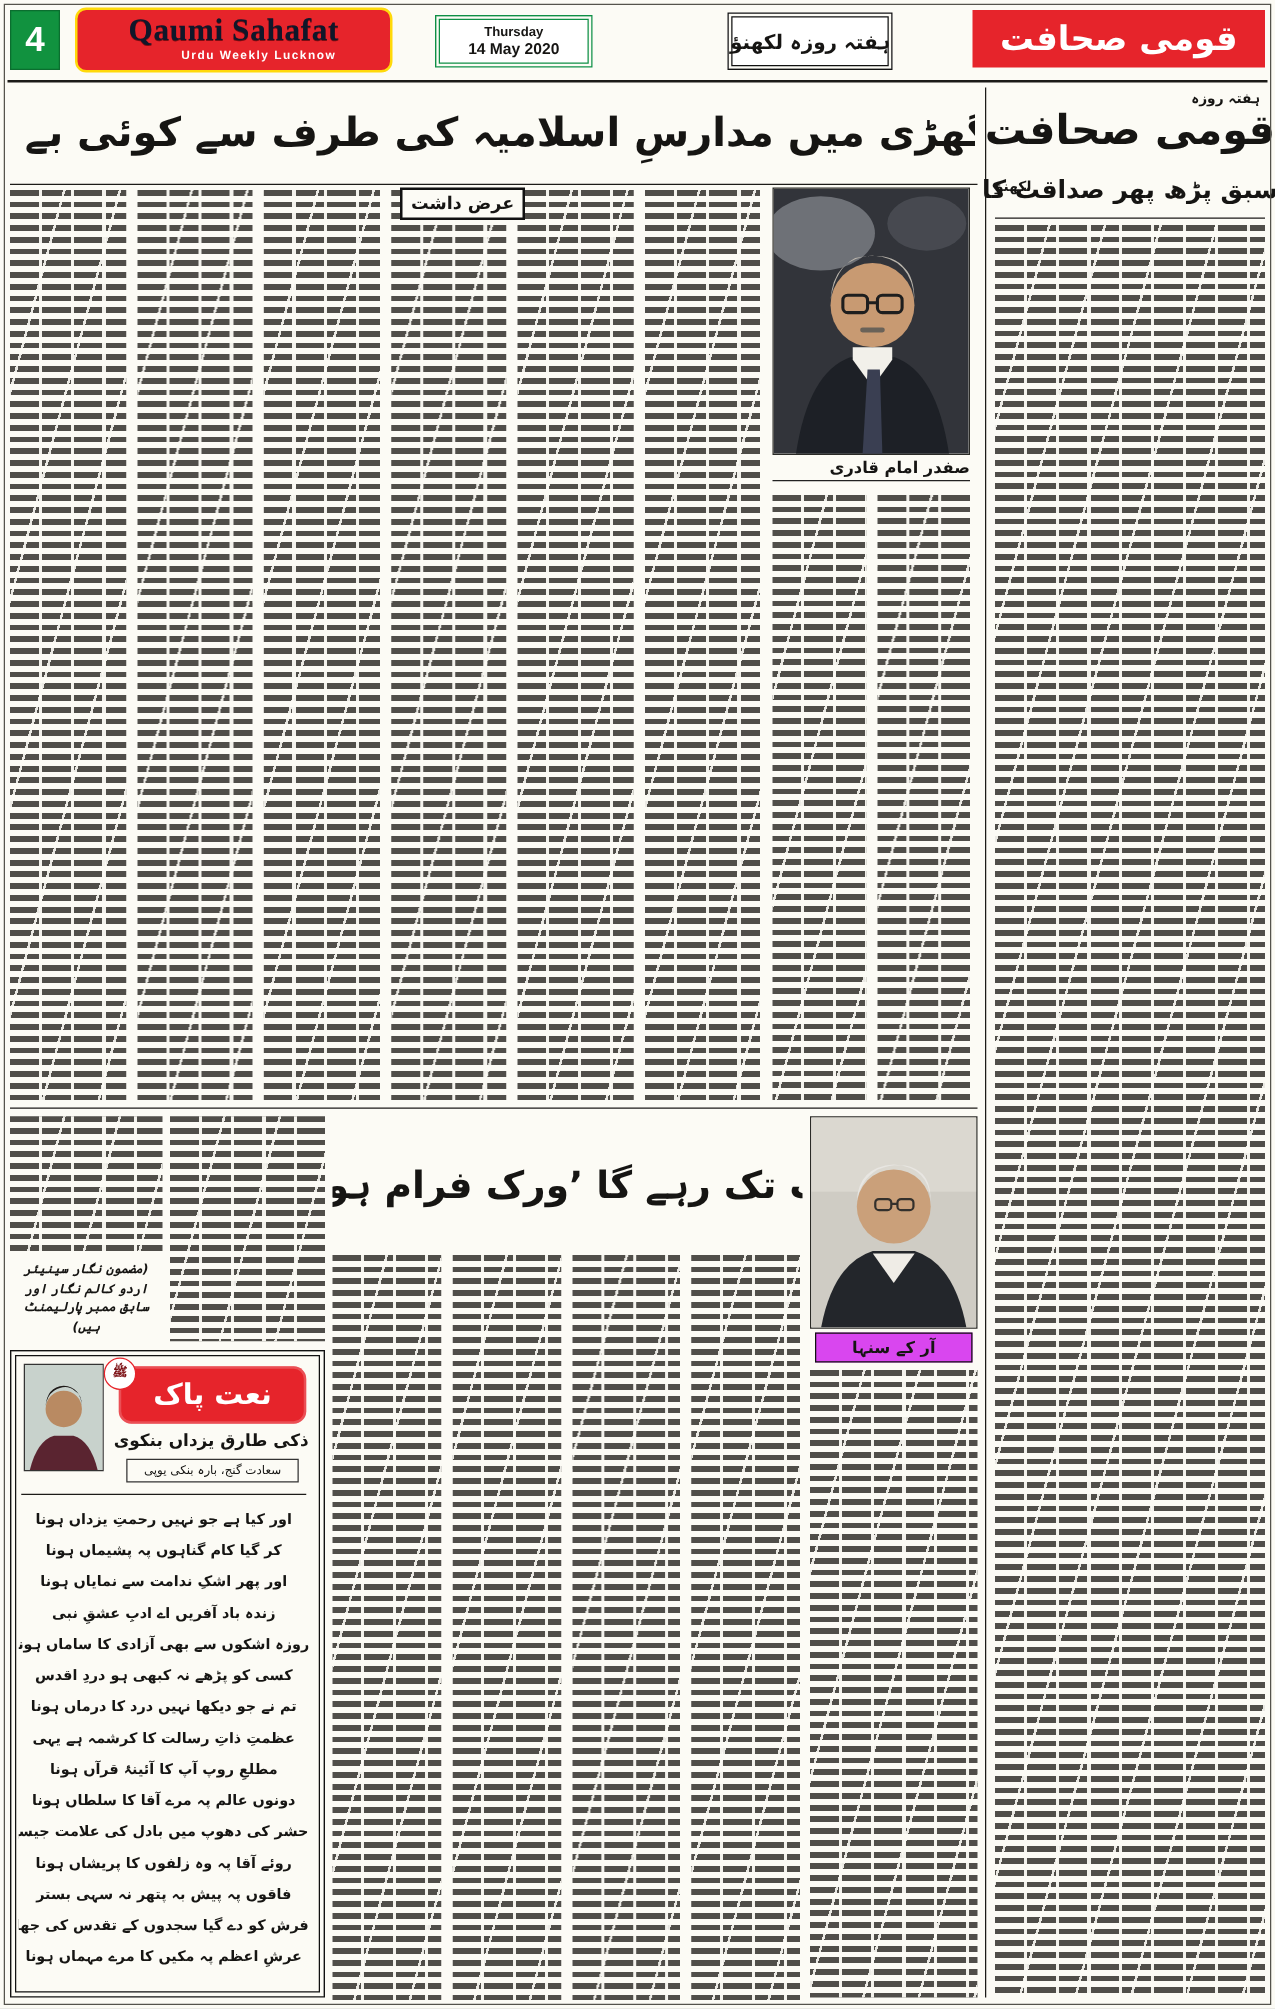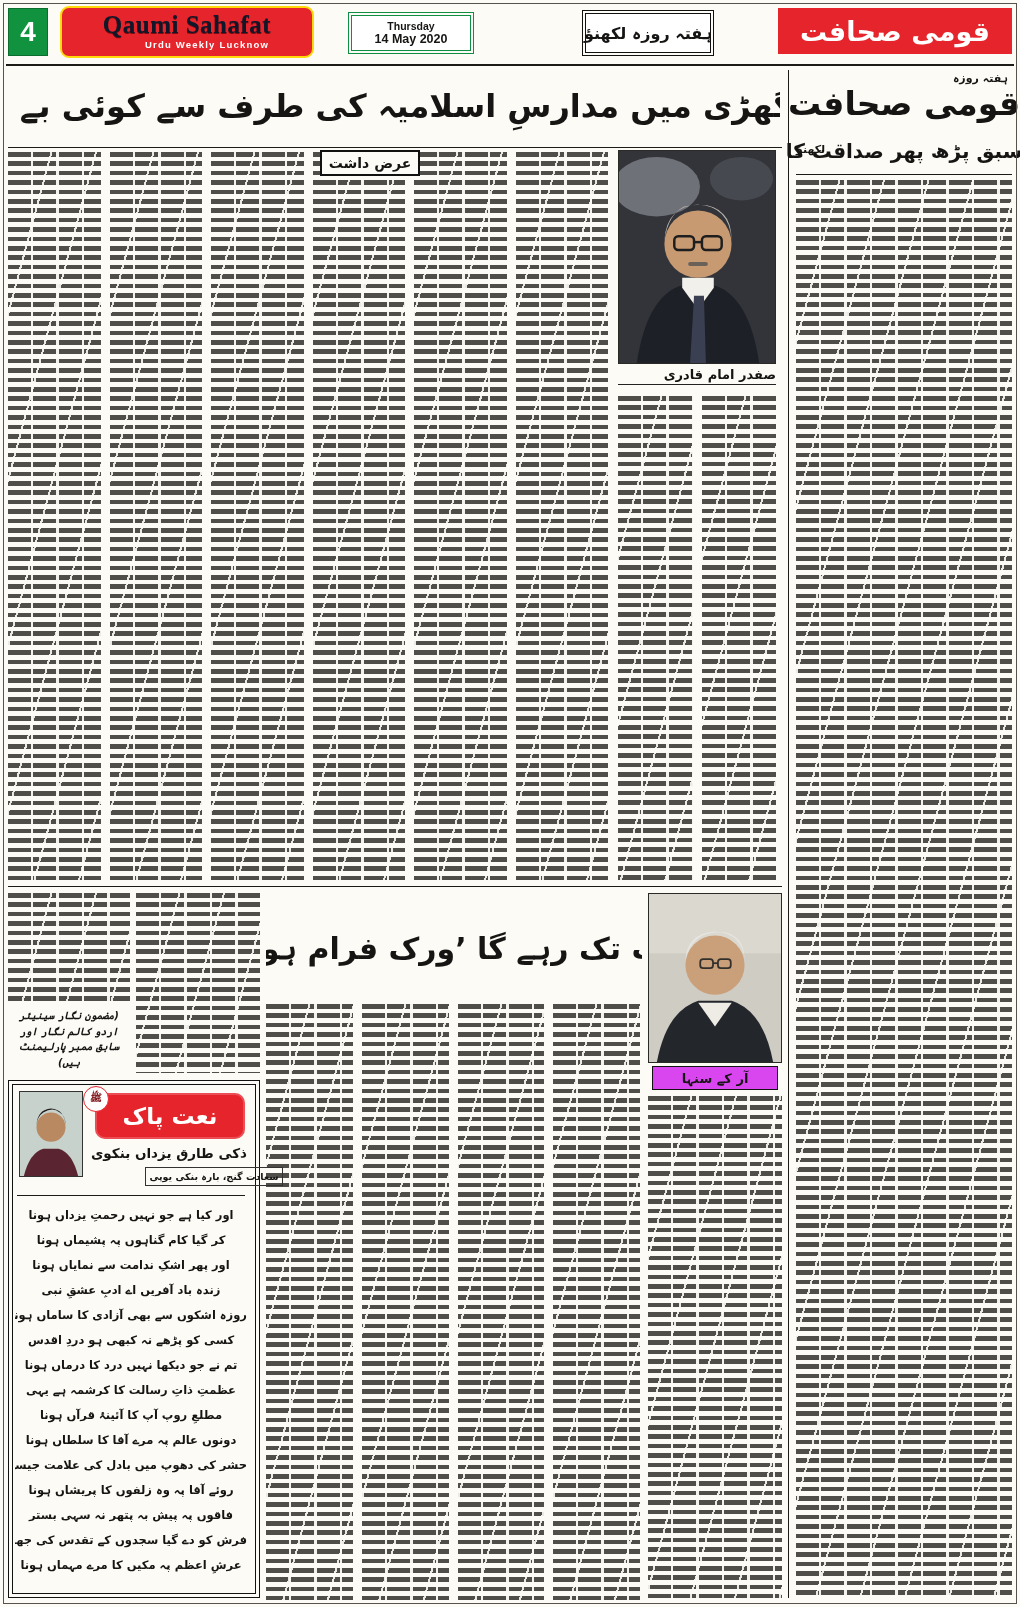--- a/index.html
+++ b/index.html
@@ -76,21 +76,21 @@
   .naat-photo { left:10px; top:10px; width:64px; height:86px; }
   .naat-photo svg { display:block; border:1px solid #333; }
   .naat-ribbon { left:86px; top:12px; width:150px; height:46px; background:#e6242b; color:#fff;
     border-radius:10px; display:flex; align-items:center; justify-content:center;
     font-size:23px; font-weight:bold; box-shadow: inset 0 0 0 2px #fff3; }
   .naat-mark { position:absolute; left:-12px; top:-7px; width:26px; height:26px; border-radius:50%;
     background:#fff; border:1.5px solid #e6242b; color:#7a0d12; font-size:10px;
     display:flex; align-items:center; justify-content:center; }
   .naat-poet { left:80px; top:64px; width:160px; font-size:13.5px; font-weight:bold; text-align:center; }
   .naat-addr { left:92px; top:86px; width:138px; height:19px; border:1px solid #333;
-    font-size:9.5px; font-weight:bold; text-align:center; line-height:17px;margin-left:44px; }
+    font-size:9.5px; font-weight:normal; text-align:center; line-height:17px; }
   .naat-rule { left:8px; top:114px; width:228px; }
   .naat-poem { left:6px; top:122px; width:232px; text-align:center; }
   .naat-poem div { font-size:11.5px; font-weight:bold; line-height:25px; white-space:nowrap; overflow:hidden; }
 </style>
 </head>
 <body>
 
 <div class="sheet">
   <div class="frame"></div>
 

